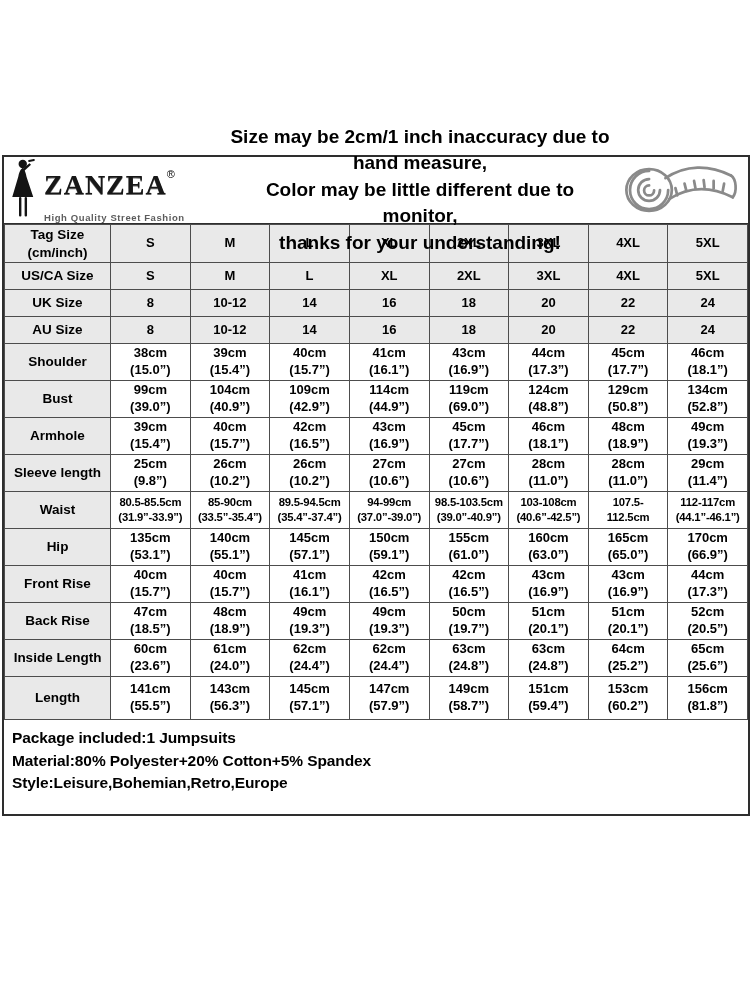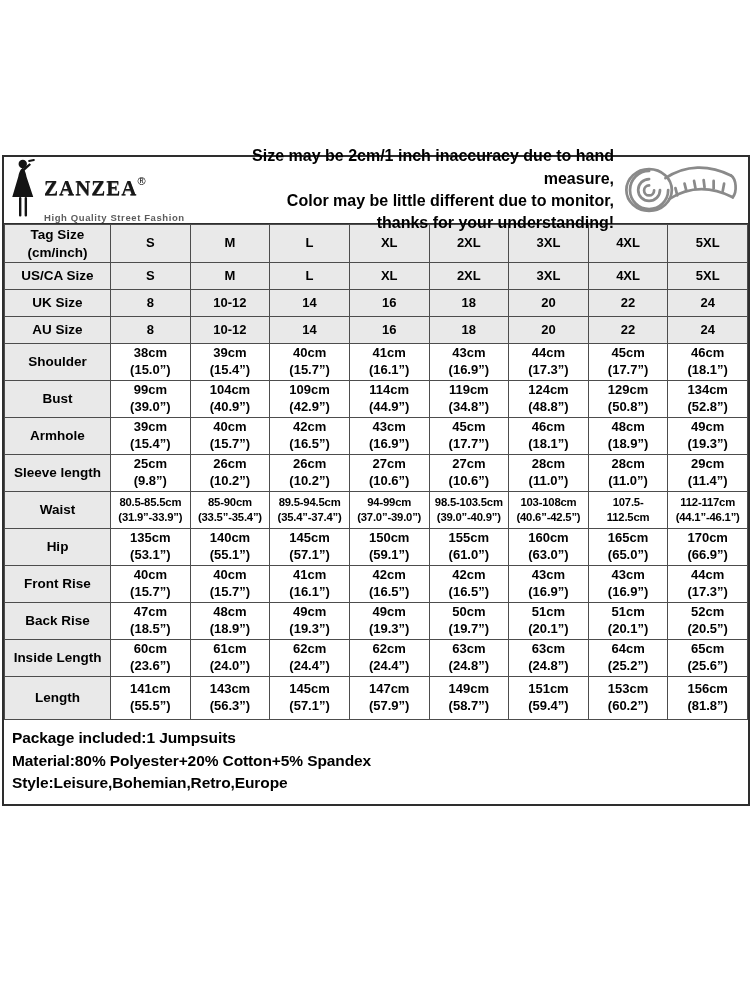--- a/index.html
+++ b/index.html
@@ -15,44 +15,44 @@
   
   .hdr{
     display:flex;align-items:center;height:66px;
     border-bottom:1px solid #2e2e2e;padding:0 4px;
   }
   .logo{display:flex;align-items:flex-end;width:216px;flex:0 0 auto;}
   .logo svg{flex:0 0 auto;}
   .logo-text{margin-left:2px;line-height:1;}
   .brand{
     font-family:"Liberation Serif", serif;font-weight:bold;
-    font-size:21px;color:#171717;letter-spacing:1px;line-height:1;
+    font-size:28px;color:#171717;letter-spacing:1px;line-height:1;
     text-shadow:0 1px 0 #6a6a6a;
   }
   .reg{font-size:11px;vertical-align:top;position:relative;top:-2px;font-family:"Liberation Sans",sans-serif;text-shadow:none;}
   .tagline{font-size:9.5px;color:#5c5c5c;letter-spacing:.6px;margin-top:14px;font-weight:bold;}
-  .notice{flex:1;text-align:right;font-weight:bold;font-size:16px;line-height:1.4;padding:0 2px;}
+  .notice{flex:1;text-align:center;font-weight:bold;font-size:19px;line-height:1.4;padding:0 2px;}
   .tape{flex:0 0 auto;width:128px;display:flex;justify-content:center;}
   
   table{border-collapse:collapse;width:100%;table-layout:fixed;}
   col.lblcol{width:106px;}
   th,td{
     border:1px solid #4d4d4d;text-align:center;vertical-align:middle;
     font-weight:bold;font-size:13px;line-height:1.3;
     white-space:pre-line;padding:1px 0;overflow:hidden;
   }
   th.lbl{background:#e9e9e9;font-size:13.5px;}
   tr.size-row td{background:#e9e9e9;}
   tr.size-row{height:27px;}
   tr.tag-row{height:35px;padding-left:28px;}
   tr.measure{height:37px;}
   tr.len-row{height:43px;}
   tr.tight td{font-size:11.3px;letter-spacing:-0.2px;margin-top:16px;}
   
-  .ftr{padding:7px 8px 9px 8px;}
+  .ftr{padding:7px 8px 19px 8px;}
   .ftr div{font-size:15.5px;font-weight:bold;line-height:1.45;letter-spacing:-0.1px;}
 </style>
 </head>
 <body>
 
 <div class="sheet">
 
   <div class="hdr">
     <div class="logo">
       <span>
@@ -179,21 +179,21 @@
         <th class="lbl">Bust</th>
         <td>99cm
 (39.0”)</td>
           <td>104cm
 (40.9”)</td>
           <td>109cm
 (42.9”)</td>
           <td>114cm
 (44.9”)</td>
           <td>119cm
-(34.8”)</td>
+(69.0”)</td>
           <td>124cm
 (48.8”)</td>
           <td>129cm
 (50.8”)</td>
           <td>134cm
 (52.8”)</td>
       </tr>
       <tr class="measure">
         <th class="lbl">Armhole</th>
         <td>39cm

